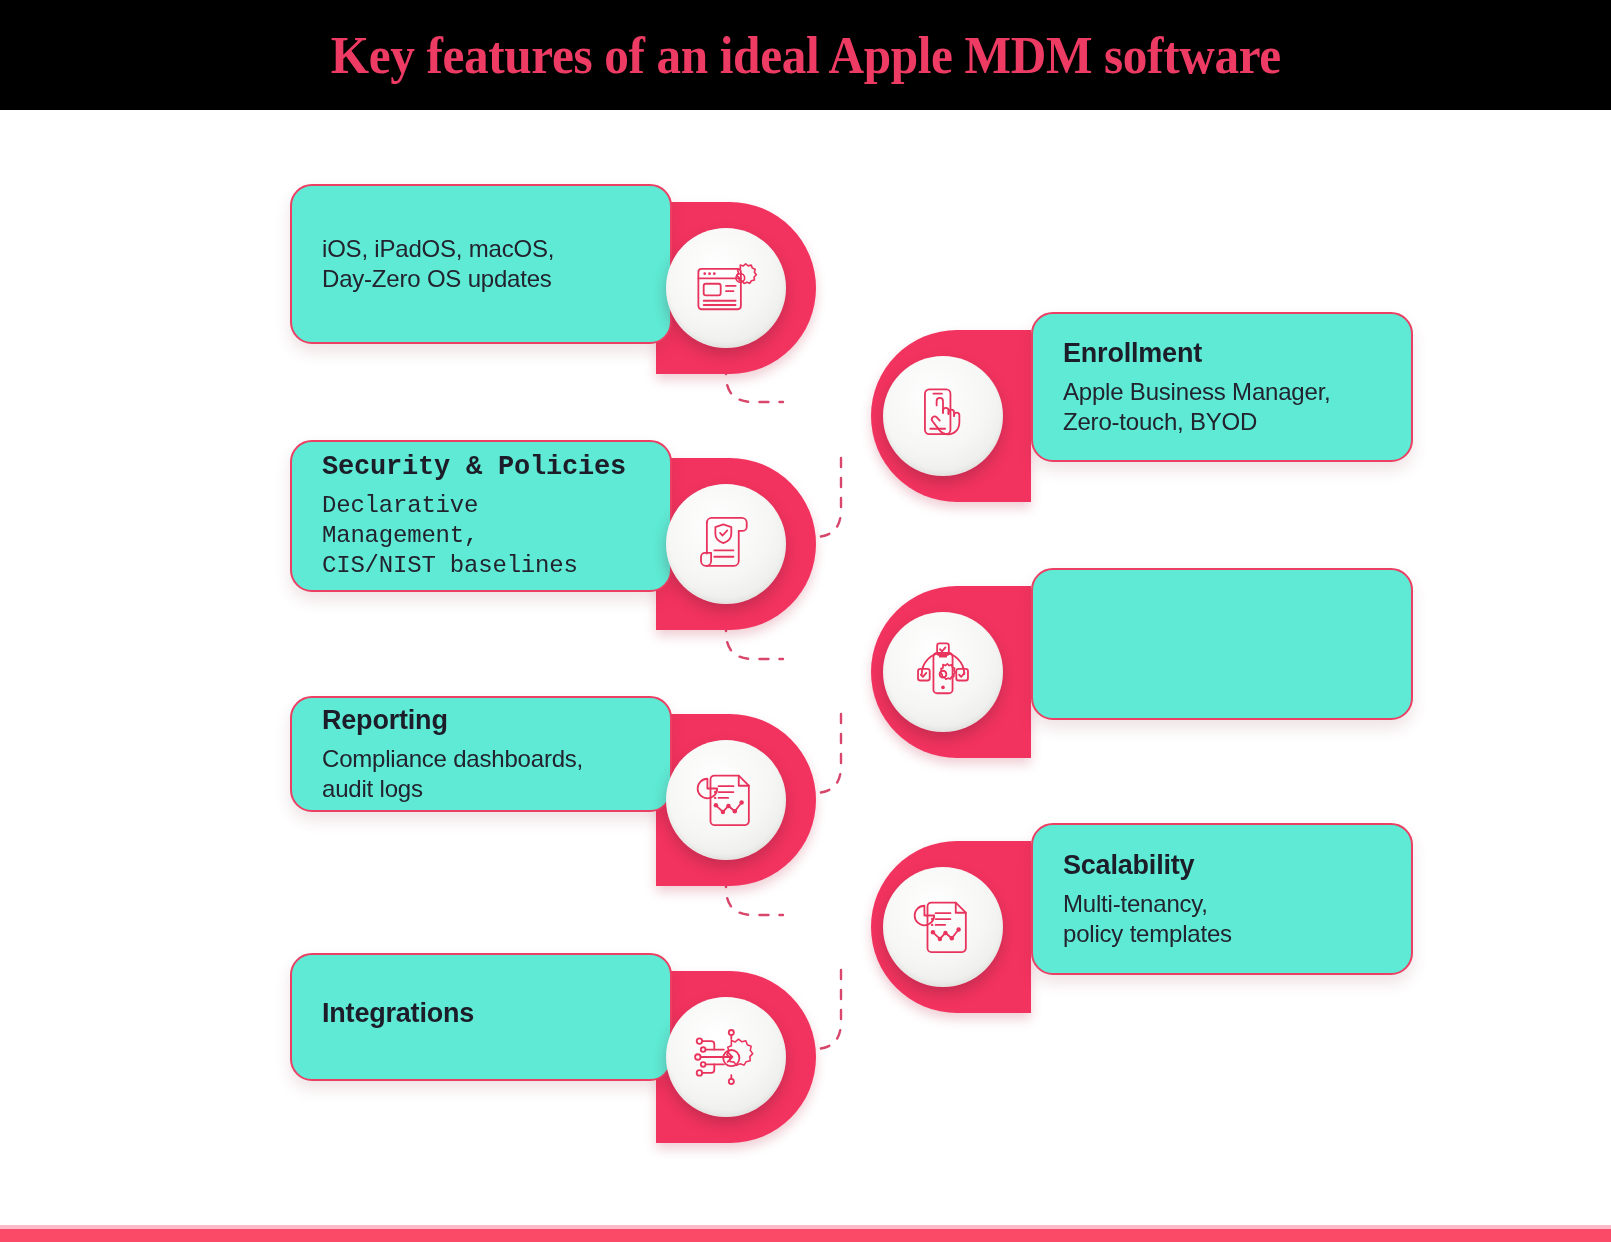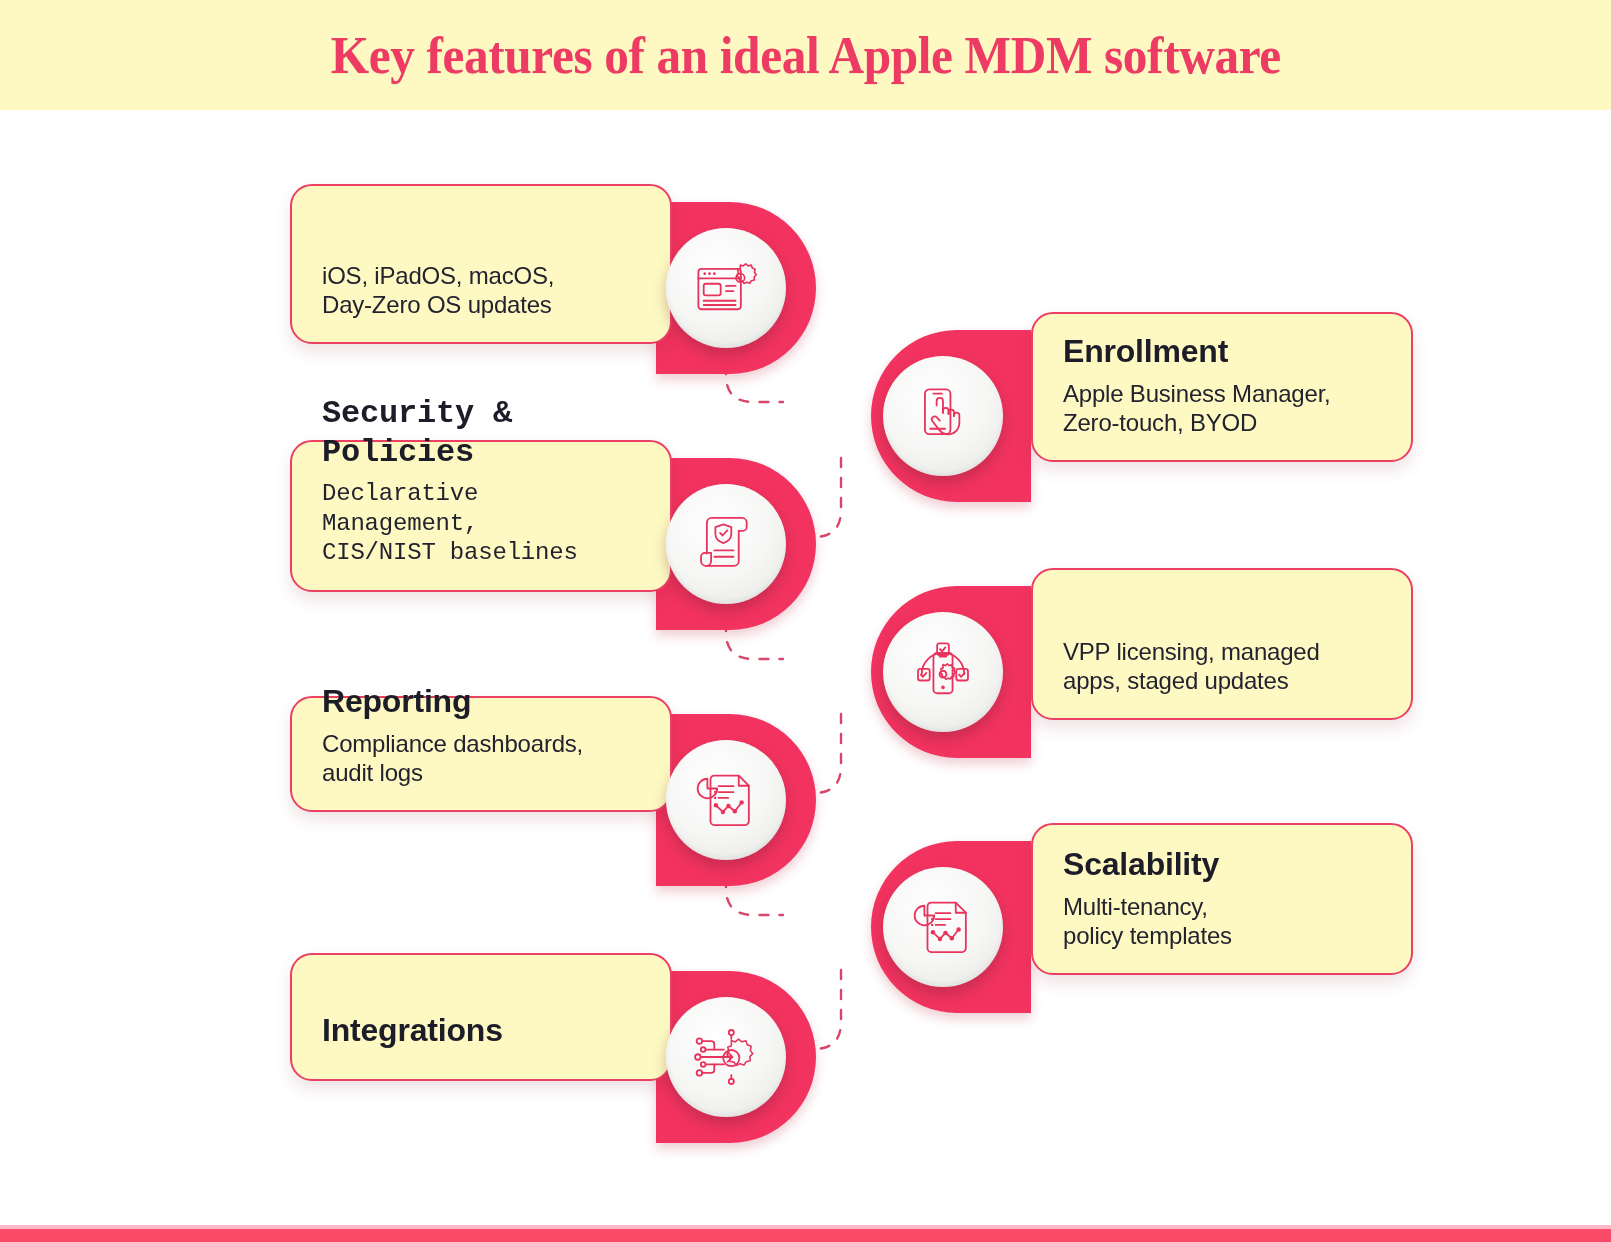--- a/index.html
+++ b/index.html
@@ -7,21 +7,21 @@
     width:1611px;height:1242px;
     background:#ffffff;
     font-family:"Liberation Sans", sans-serif;
     overflow:hidden;
     position:relative;
   }
 
   
   .header{
     position:absolute;left:0;top:0;width:1611px;height:110px;
-    background:#fef9c3;
+    background:#000000;
     display:flex;align-items:center;justify-content:center;
   }
   .header-title{
     font-family:"Liberation Serif", serif;
     font-weight:700;
     font-size:53px;
     letter-spacing:-0.4px;
     color:#ED3B63;
     transform:scaleX(0.93);
     white-space:nowrap;
@@ -64,32 +64,32 @@
   }
   .node.right .tab{
     left:-34px;top:18px;
     border-radius:86px 0 0 86px;
   }
 
   .card{
     position:absolute;
     left:0;top:0;
     width:382px;
-    background:#fef9c3;
+    background:#5eead4;
     border:2px solid #EB3F63;
     border-radius:22px;
     box-sizing:border-box;
     box-shadow:0 8px 16px rgba(120,30,50,0.13);
     padding:22px 30px;
-    display:flex;flex-direction:column;justify-content:flex-end;
+    display:flex;flex-direction:column;justify-content:center;
   }
   .node.right .card{ left:126px; }
 
   .card-title{
-    font-size:32px;
+    font-size:27px;
     font-weight:700;
     color:#1C1D28;
     letter-spacing:-0.2px;
     margin:0 0 7px 0;
     line-height:1.22;
   }
   .card-body{
     font-size:24px;
     font-weight:400;
     color:#22232E;
@@ -206,22 +206,20 @@
         <path class="ic" d="M21 38 H39 M21 44 H39"></path>
         <path class="ic" d="M29.5 13.5 l7.5 2.6 v6.2 c0 4.3 -3 7.3 -7.5 8.8 c-4.5 -1.5 -7.5 -4.5 -7.5 -8.8 v-6.2 z"></path>
         <path class="ic" d="M26.4 21.6 l2.4 2.4 l4.4 -4.8"></path>
       </svg>
     </div>
   </div>
 
   <div class="node right" style="left:905px;top:458px;">
     <div class="tab"></div>
     <div class="card" style="height:152px;">
-      <div class="card-body">VPP licensing, managed
-apps, staged updates</div>
     </div>
     <div class="badge">
       <svg viewBox="0 0 64 64">
         <path class="ic" d="M12 34 a20 20 0 0 1 40 0"></path>
         <rect class="ic" x="23" y="14" width="18" height="38" rx="3.4"></rect>
         <path class="ic" d="M29 17.6 H35"></path>
         <circle class="ic-f" cx="32" cy="46.5" r="1.7"></circle>
         <rect class="ic" x="26.5" y="5" width="11" height="11" rx="2.2"></rect>
         <path class="ic" d="M29.2 10.6 l1.9 1.9 l3.2 -3.6"></path>
         <rect class="ic" x="8.5" y="29" width="11" height="11" rx="2.2"></rect>

